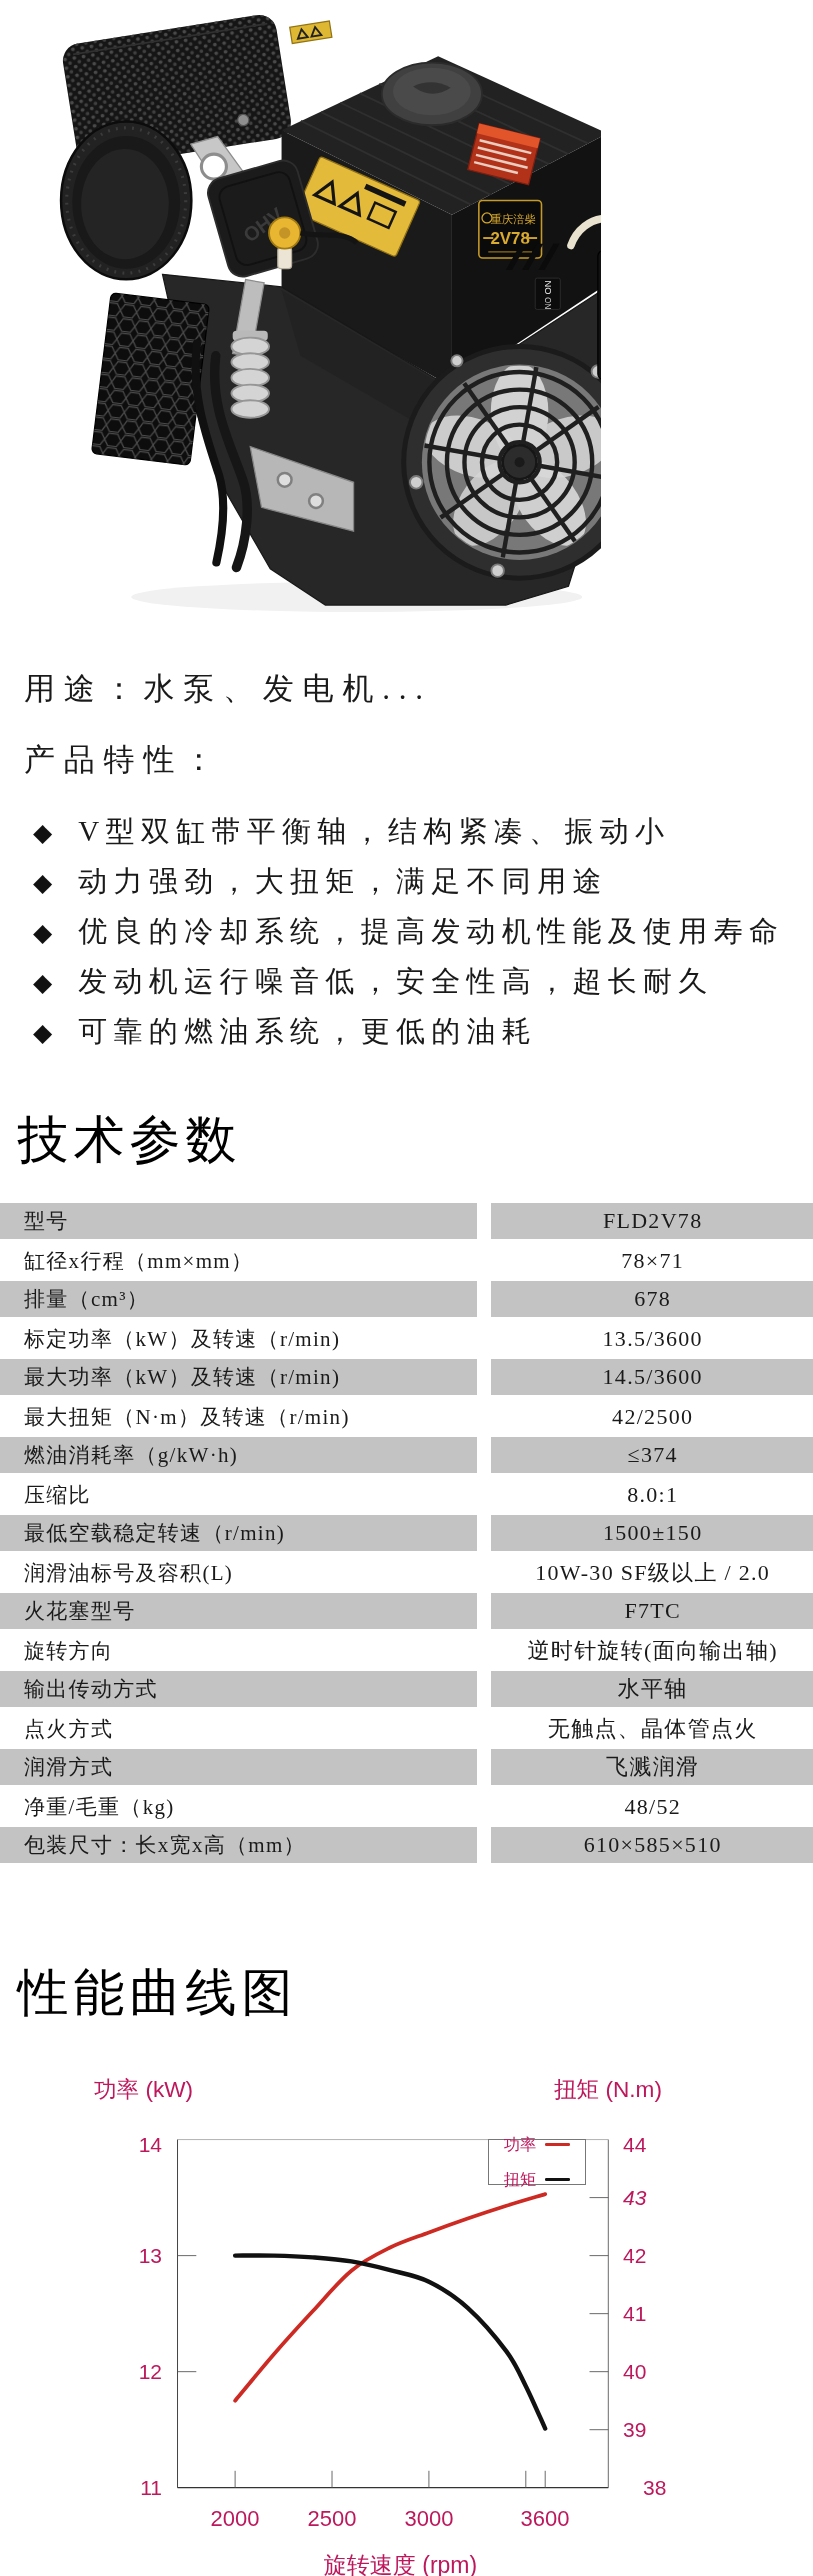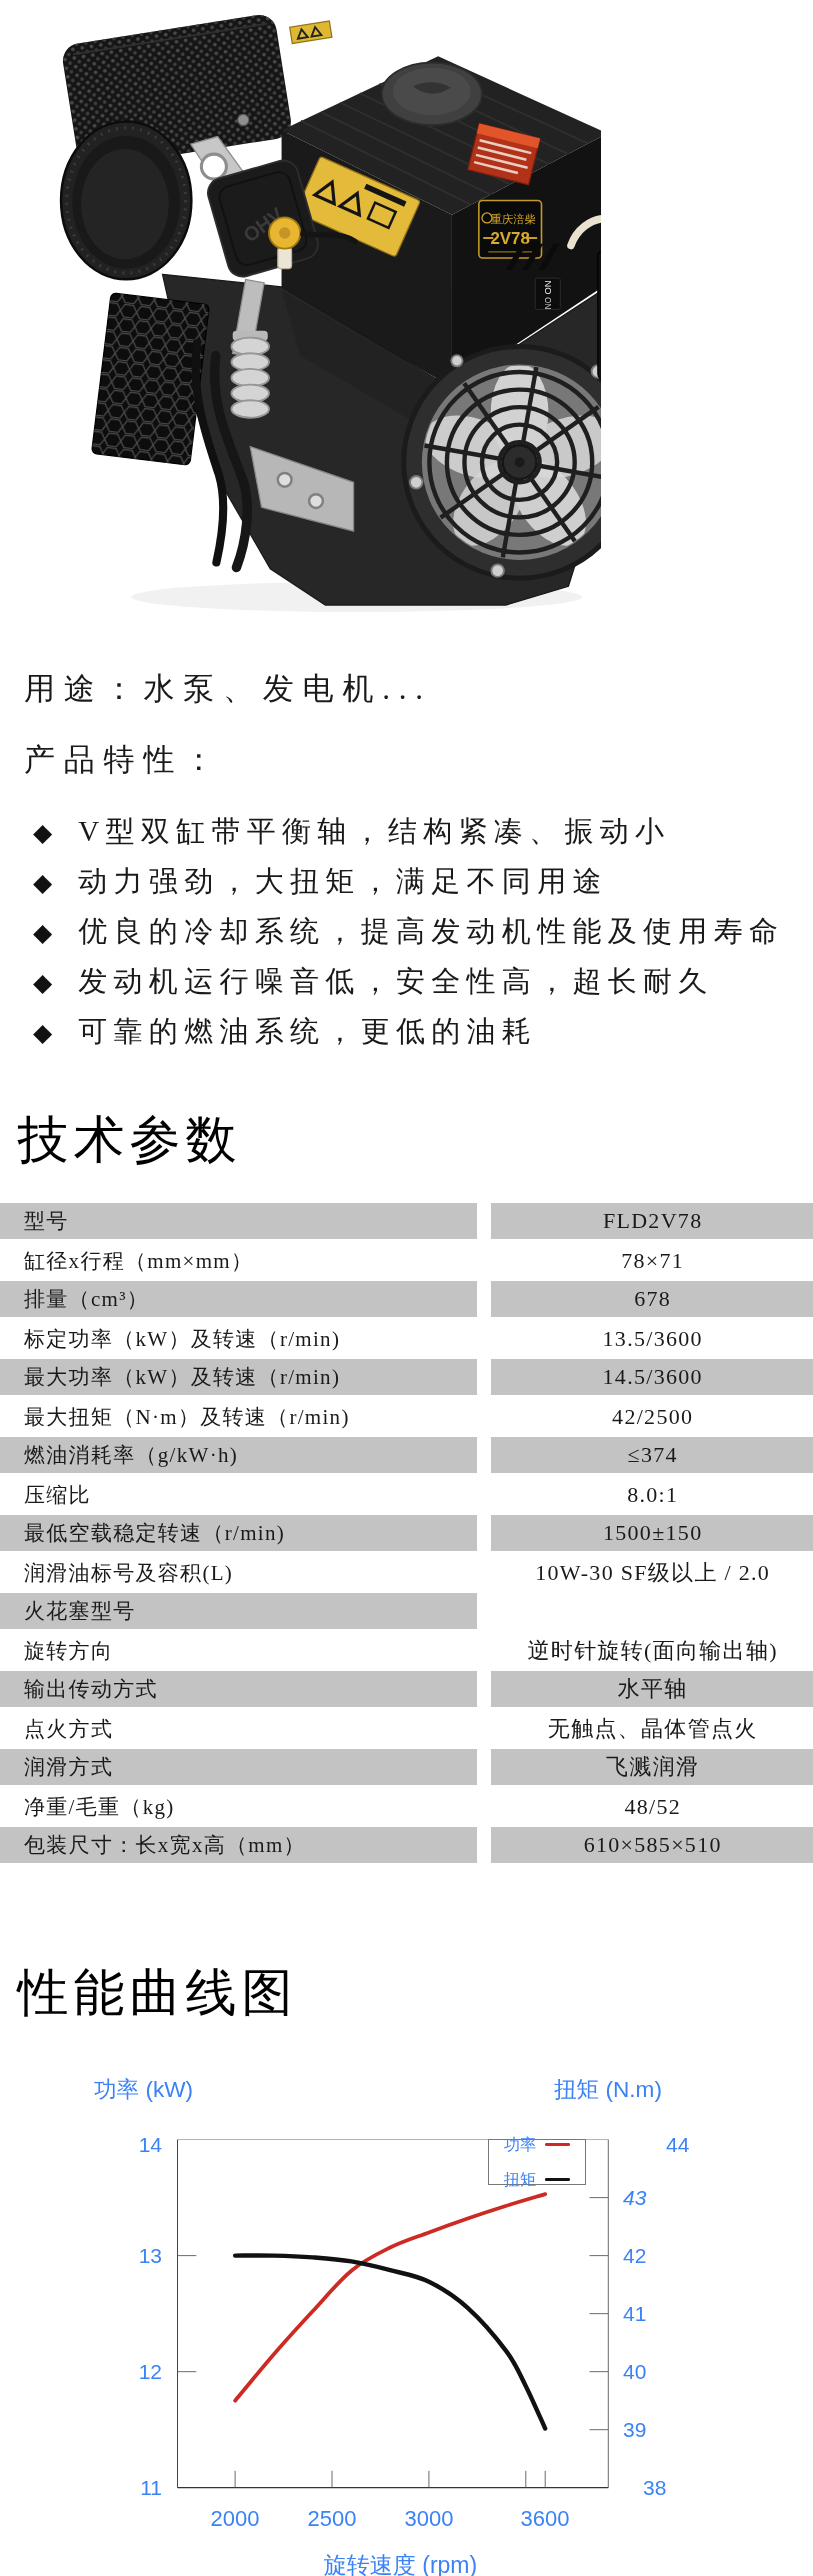--- a/index.html
+++ b/index.html
@@ -21,21 +21,21 @@
   .curve-title{left:17.5px;top:1968px;}
   
   .spec-table{left:0;top:1202px;width:814px;}
   .srow{display:flex;height:39px;}
   .cell-label{width:477px;box-sizing:border-box;padding-left:24px;display:flex;align-items:center;
               font-size:21px;letter-spacing:1.3px;white-space:nowrap;}
   .cell-value{margin-left:14.4px;flex:1;box-sizing:border-box;display:flex;align-items:center;justify-content:center;
               font-size:22px;letter-spacing:1.3px;white-space:nowrap;}
   .gray .cell-label,.gray .cell-value{background:#c3c3c3;border-top:1.9px solid #fff;border-bottom:2.5px solid #fff;}
   
-  .chart-font{font-family:"Liberation Sans","DejaVu Sans",sans-serif;color:#3b82f6;}
+  .chart-font{font-family:"Liberation Sans","DejaVu Sans",sans-serif;color:#be185d;}
   .axis-title{font-size:22.6px;white-space:nowrap;}
   .tickL{left:117px;width:45px;text-align:right;font-size:21px;line-height:25px;}
   .tickR{left:623px;width:56px;text-align:left;font-size:21px;line-height:25px;}
   .tickX{width:88px;text-align:center;font-size:22px;line-height:27.6px;top:2505px;}
   .x-axis-title{left:313px;top:2550px;width:175px;text-align:center;font-size:23px;}
   .legend{left:488px;top:2139px;width:98px;height:46px;border:0.9px solid #777;background:#fff;
           box-sizing:border-box;display:flex;flex-direction:column;justify-content:center;gap:18px;z-index:5;}
   .legend-row{display:flex;align-items:center;justify-content:center;font-size:16.3px;line-height:17.5px;}
   .legend-swatch{display:inline-block;width:25px;height:3.1px;margin-left:8.8px;border-radius:1.3px;}
   #chart-svg{left:0;top:2030px;}
@@ -302,20 +302,21 @@
   <div class="srow gray">
       <div class="cell-label">最低空载稳定转速（r/min)</div>
       <div class="cell-value">1500±150</div>
     </div>
   <div class="srow">
       <div class="cell-label">润滑油标号及容积(L)</div>
       <div class="cell-value">10W-30 SF级以上 / 2.0</div>
     </div>
   <div class="srow gray">
       <div class="cell-label">火花塞型号</div>
+      <div class="cell-value">F7TC</div>
     </div>
   <div class="srow">
       <div class="cell-label">旋转方向</div>
       <div class="cell-value">逆时针旋转(面向输出轴)</div>
     </div>
   <div class="srow gray">
       <div class="cell-label">输出传动方式</div>
       <div class="cell-value">水平轴</div>
     </div>
   <div class="srow">
@@ -360,21 +361,21 @@
     <line x1="870.2" y1="3971" x2="870.2" y2="3944" stroke="#555" stroke-width="1.4"></line>
     <path d="M375.0,3832.0C385.3,3819.6 416.3,3781.7 436.9,3757.9C457.5,3734.1 478.2,3711.5 498.8,3689.3C519.4,3667.1 540.1,3641.4 560.7,3624.4C581.3,3607.4 602.0,3597.6 622.6,3587.4C643.2,3577.2 663.9,3571.0 684.5,3563.3C705.1,3555.5 725.8,3548.1 746.4,3541.0C767.0,3533.9 787.7,3527.1 808.3,3520.6C828.9,3514.2 859.9,3505.2 870.2,3502.1" fill="none" stroke="#cc2a22" stroke-width="6" stroke-linecap="round" stroke-linejoin="round"></path>
     <path d="M375.0,3600.3C385.3,3600.3 416.3,3599.9 436.9,3600.3C457.5,3600.8 478.2,3601.6 498.8,3603.1C519.4,3604.7 540.1,3606.2 560.7,3609.6C581.3,3613.0 602.0,3618.1 622.6,3623.5C643.2,3628.9 663.9,3632.0 684.5,3642.0C705.1,3652.1 725.8,3665.2 746.4,3683.7C767.0,3702.3 792.8,3732.4 808.3,3753.2C823.8,3774.1 828.9,3788.3 839.3,3808.8C849.6,3829.4 865.0,3865.2 870.2,3876.5" fill="none" stroke="#111111" stroke-width="7" stroke-linecap="round" stroke-linejoin="round"></path>
   </svg>
 
 <span class="abs chart-font tickL" style="top:2132px;">14</span>
 <span class="abs chart-font tickL" style="top:2243px;">13</span>
 <span class="abs chart-font tickL" style="top:2359px;">12</span>
 <span class="abs chart-font tickL" style="top:2475px;">11</span>
 
-<span class="abs chart-font tickR" style="top:2132px;margin-left:43px;">44</span>
+<span class="abs chart-font tickR" style="top:2132px;">44</span>
 <span class="abs chart-font tickR" style="top:2185px;font-style:italic;">43</span>
 <span class="abs chart-font tickR" style="top:2243px;">42</span>
 <span class="abs chart-font tickR" style="top:2301px;">41</span>
 <span class="abs chart-font tickR" style="top:2359px;">40</span>
 <span class="abs chart-font tickR" style="top:2417px;">39</span>
 <span class="abs chart-font tickR" style="top:2475px;margin-left:20px;">38</span>
 
 <span class="abs chart-font tickX" style="left:191px;">2000</span>
 <span class="abs chart-font tickX" style="left:288px;">2500</span>
 <span class="abs chart-font tickX" style="left:385px;">3000</span>

